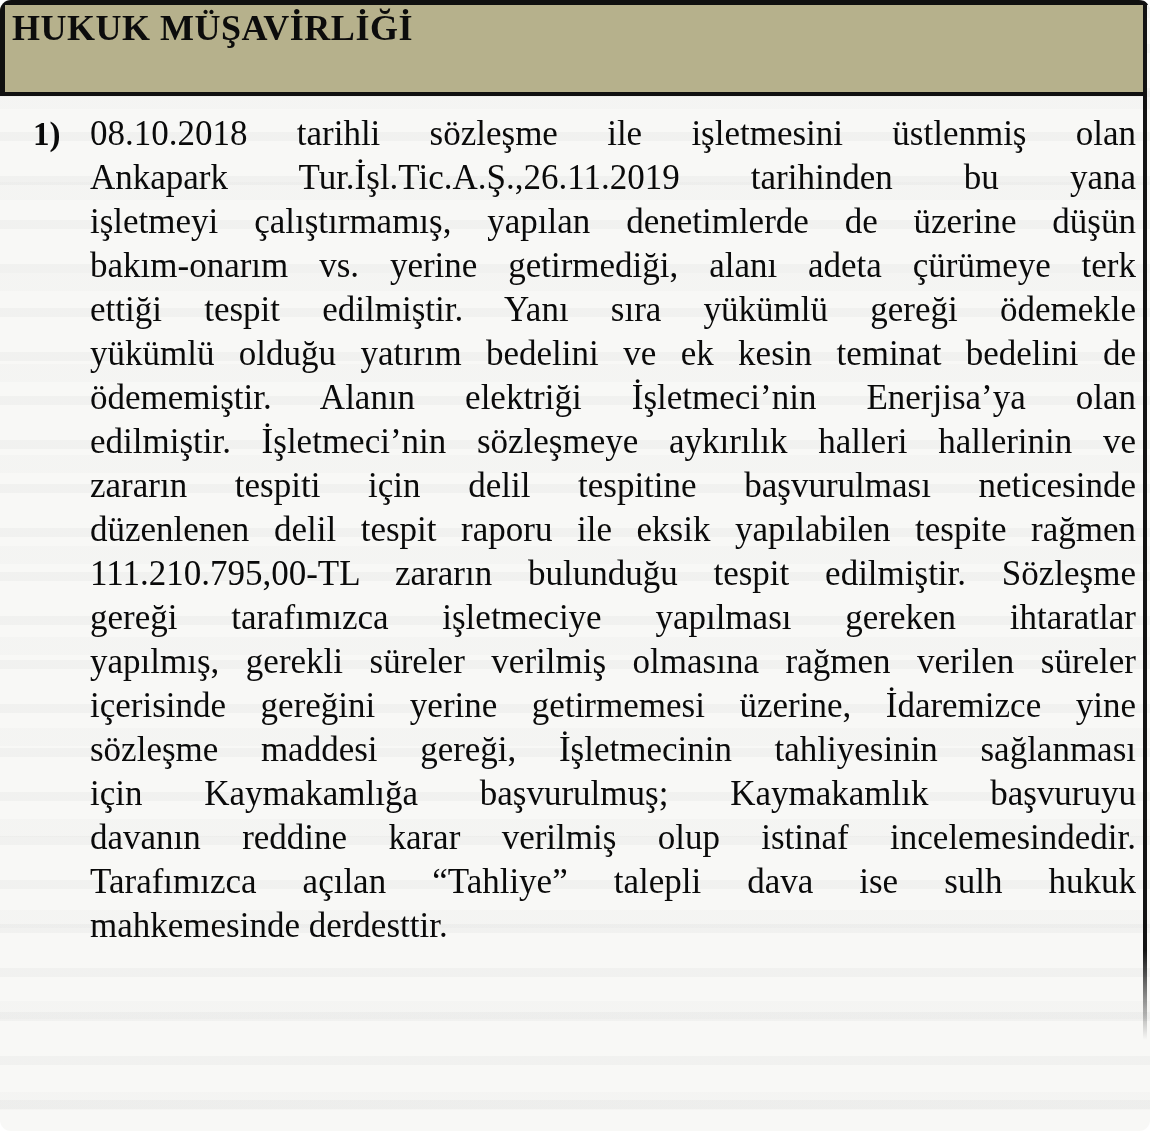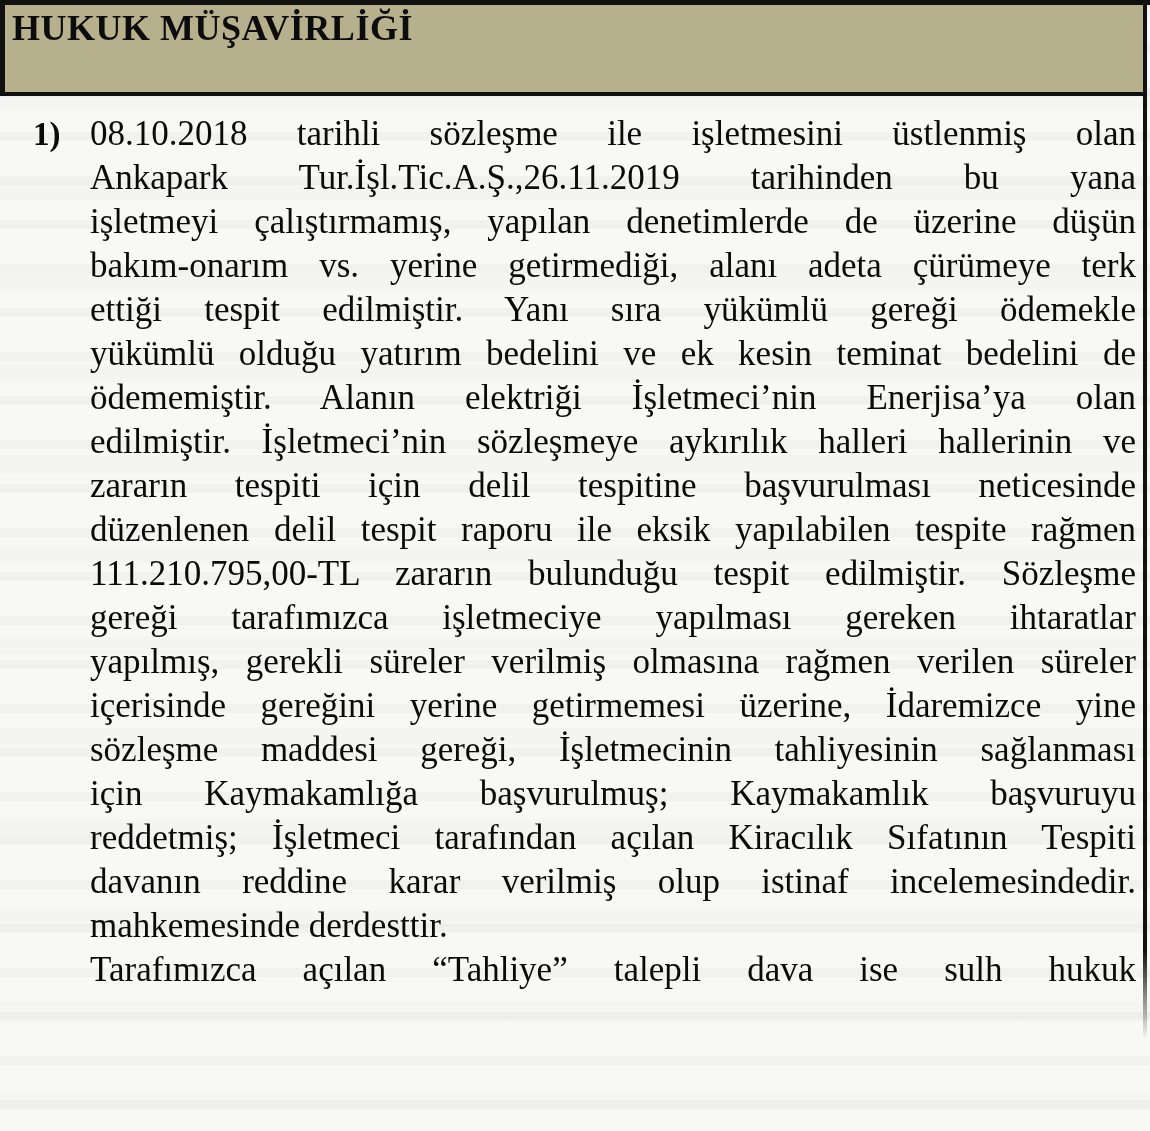--- a/index.html
+++ b/index.html
@@ -12,20 +12,21 @@
     background-color: #f8f8f6;
     background-image:
       repeating-linear-gradient(180deg,
         rgba(110,115,120,0.05) 0px, rgba(110,115,120,0.05) 9px,
         rgba(110,115,120,0.00) 9px, rgba(110,115,120,0.00) 44px),
       repeating-linear-gradient(180deg,
         rgba(130,135,140,0.03) 0px, rgba(130,135,140,0.03) 18px,
         rgba(130,135,140,0.00) 18px, rgba(130,135,140,0.00) 91px);
     font-family: "Liberation Serif", serif;
     color: #0a0a0a;
+    border-radius: 11px;
   }
 
   .top-bar {
     position: absolute;
     left: 0; top: 0;
     width: 100%; height: 5px;
     background: #101010;
   }
 
   .header-band {
@@ -113,23 +114,22 @@
           <div class="tline">ödememiştir. Alanın elektriği İşletmeci’nin Enerjisa’ya olan</div>
           <div class="tline">edilmiştir. İşletmeci’nin sözleşmeye aykırılık halleri hallerinin ve</div>
           <div class="tline">zararın tespiti için delil tespitine başvurulması neticesinde</div>
           <div class="tline">düzenlenen delil tespit raporu ile eksik yapılabilen tespite rağmen</div>
           <div class="tline">111.210.795,00-TL zararın bulunduğu tespit edilmiştir. Sözleşme</div>
           <div class="tline">gereği tarafımızca işletmeciye yapılması gereken ihtaratlar</div>
           <div class="tline">yapılmış, gerekli süreler verilmiş olmasına rağmen verilen süreler</div>
           <div class="tline">içerisinde gereğini yerine getirmemesi üzerine, İdaremizce yine</div>
           <div class="tline">sözleşme maddesi gereği, İşletmecinin tahliyesinin sağlanması</div>
           <div class="tline">için Kaymakamlığa başvurulmuş; Kaymakamlık başvuruyu</div>
-          <div class="tline">reddetmiş; İşletmeci tarafından açılan Kiracılık Sıfatının Tespiti</div>
           <div class="tline">davanın reddine karar verilmiş olup istinaf incelemesindedir.</div>
+          <div class="tline">Tarafımızca açılan “Tahliye” talepli dava ise sulh hukuk</div>
           <div class="tline last">mahkemesinde derdesttir.</div>
-          <div class="tline">Tarafımızca açılan “Tahliye” talepli dava ise sulh hukuk</div>
         </div>
     </div>
   </div>
 
   <div class="right-edge"></div>
 
 </div>
 
 </body></html>

